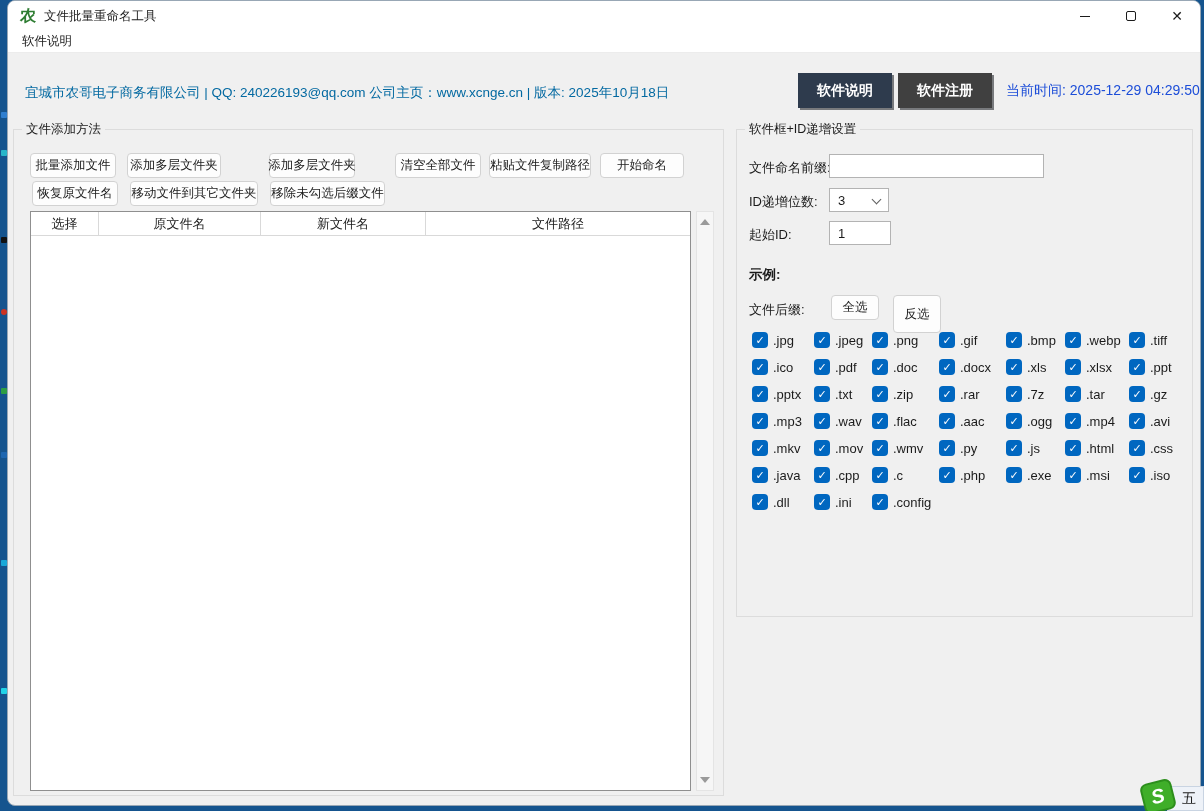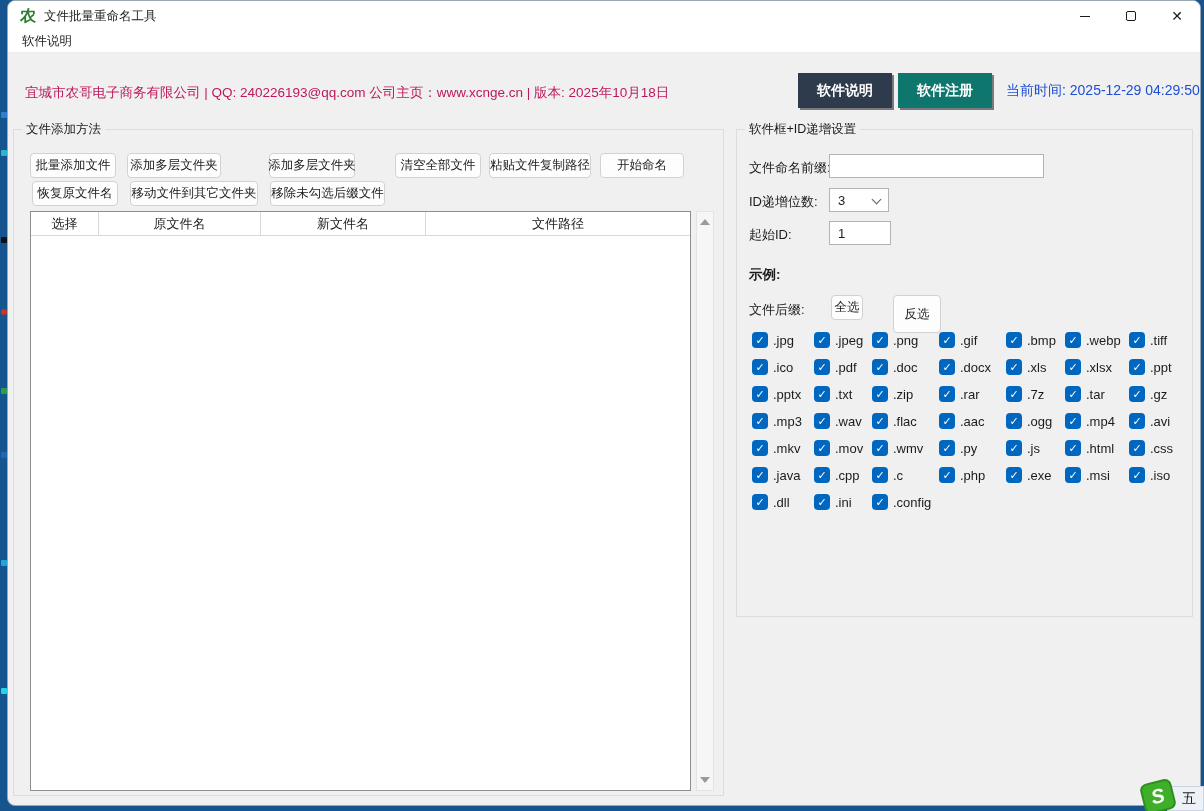--- a/index.html
+++ b/index.html
@@ -20,27 +20,27 @@
   .win-controls { position:absolute; right:0; top:0; height:30px; display:flex; }
   .win-btn { width:46px; height:30px; display:flex; align-items:center; justify-content:center; color:#1b1b1b; }
   .glyph-min { width:10px; height:1px; background:#1b1b1b; }
   .glyph-max { width:10px; height:10px; border:1px solid #1b1b1b; border-radius:2px; }
   .glyph-close { font-size:14px; line-height:1; }
 
   .menubar { position:absolute; left:0; top:30px; right:0; height:22px; background:#ffffff;
     border-bottom:1px solid #ececec; display:flex; align-items:center; padding-left:8px; }
   .menu-item { padding:2px 6px; font-size:12.5px; color:#1b1b1b; }
 
-  .info-text { position:absolute; left:17px; top:83px; font-size:13.5px; color:#be185d; white-space:nowrap; }
+  .info-text { position:absolute; left:17px; top:83px; font-size:13.5px; color:#0369a1; white-space:nowrap; }
 
   .accent-btn { position:absolute; top:72px; width:94px; height:35px; color:#fff; font-weight:bold;
     font-size:14px; display:flex; align-items:center; justify-content:center;
     box-shadow:2px 2px 0 rgba(22,26,31,0.55); cursor:pointer; }
   #btn-manual { left:790px; background:#2e3b4d; }
-  #btn-register { left:890px; background:#0f766e; }
+  #btn-register { left:890px; background:#404040; }
   .time-text { position:absolute; left:998px; top:81px; font-size:14px; color:#1d4ed8; white-space:nowrap; }
 
   .groupbox { position:absolute; border:1px solid #dcdcdc; }
   .group-label { position:absolute; top:-9px; left:8px; background:#f0f0f0; padding:0 4px;
     font-size:12.5px; color:#1b1b1b; white-space:nowrap; }
   #group-files { left:5px; top:128px; width:711px; height:667px; }
   #group-settings { left:728px; top:128px; width:457px; height:488px;padding-left:10px; }
 
   .btn-row { position:absolute; display:flex; }
   #btn-row-1 { left:16px; top:23px; }
@@ -81,21 +81,21 @@
     border:1px solid #b3b3b3; display:flex; align-items:center; padding-left:8px;
     font-size:13px; color:#1b1b1b; position:absolute; cursor:pointer; }
   .combo-chevron { position:absolute; right:8px; top:7px; width:7px; height:7px;
     border-right:1.5px solid #5f5f5f; border-bottom:1.5px solid #5f5f5f; transform:rotate(45deg); }
   #start-input { left:92px; top:91px; width:62px; height:24px; }
   #label-prefix { left:12px; top:29px; }
   #label-digits { left:12px; top:63px; }
   #label-start { left:12px; top:96px; }
   #label-example { left:12px; top:136px; font-weight:bold; font-size:13.5px; }
   #label-suffix { left:12px; top:171px; }
-  #btn-select-all { position:absolute; left:94px; top:165px; width:32px; height:25px; }
+  #btn-select-all { position:absolute; left:94px; top:165px; width:48px; height:25px; }
   #btn-invert { position:absolute; left:156px; top:165px; width:48px; height:38px; }
 
   .ext-grid { position:absolute; left:15px; top:202px; display:grid;
     grid-template-columns:62px 58px 67px 67px 59px 64px 70px; row-gap:11px; }
   .ext-item { display:flex; align-items:center; gap:5px; font-size:13px; color:#1b1b1b; }
   .checkbox { width:16px; height:16px; min-width:16px; background:#0067c0; border-radius:4px;
     color:#fff; font-size:11px; line-height:16px; text-align:center; font-weight:bold; cursor:pointer; }
   .checkbox::after { content:"✓"; }
 
   

